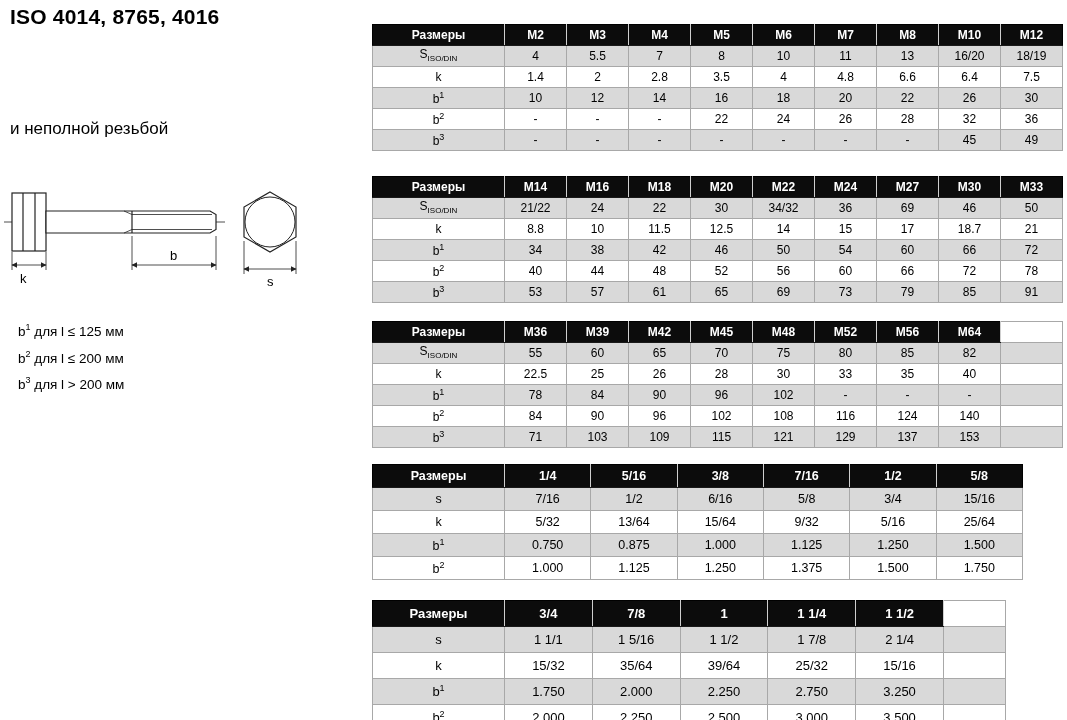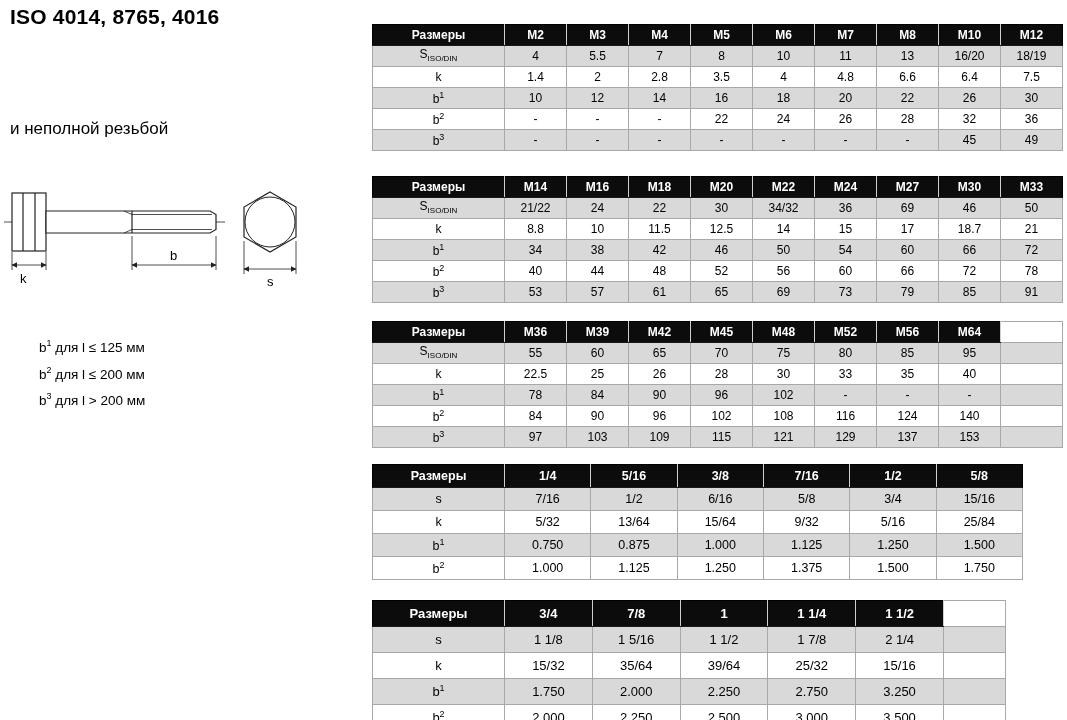--- a/index.html
+++ b/index.html
@@ -7,21 +7,21 @@
               font-family:"Liberation Sans", sans-serif; color:#000; }
   .page { position:relative; width:1067px; height:720px; overflow:hidden; background:#fff; }
 
   
   .left-panel { position:absolute; left:0; top:0; width:372px; height:720px; }
   .title { position:absolute; left:10px; font-weight:700; font-size:21px; letter-spacing:.2px; white-space:nowrap; }
   #title1 { top:5px; }
   #title2 { top:32px; }
   .subtitle { position:absolute; left:10px; top:90px; font-size:17px; line-height:26px; }
   .drawing { position:absolute; left:4px; top:186px; }
-  .notes { position:absolute; left:18px; top:332px; font-size:13.5px; line-height:22px;margin-left:21px; }
+  .notes { position:absolute; left:18px; top:316px; font-size:13.5px; line-height:22px; }
   .notes sup { font-size:9px; }
 
   
   .tables-container { position:absolute; left:372px; top:16px; width:613px; }
   table.dim-table { border-collapse:collapse; table-layout:fixed; border:1px solid #000; }
   .dim-table th { background:#0c0c0c; color:#fff; font-weight:700; text-align:center;
                   border:1px solid #cfcfcf; border-top:1px solid #000; border-bottom:1px solid #1a1a1a;
                   line-height:1; }
   .dim-table th:first-child { border-left-color:#000; }
   .dim-table th:last-child  { border-right-color:#000; }
@@ -306,21 +306,21 @@
           </tr>
           <tr class="gray" style="height: 21px;">
             <td>S<sub>ISO/DIN</sub></td>
             <td>55</td>
             <td>60</td>
             <td>65</td>
             <td>70</td>
             <td>75</td>
             <td>80</td>
             <td>85</td>
-            <td>95</td>
+            <td>82</td>
             <td class="empty-col"></td>
           </tr>
           <tr class="white" style="height: 21px;">
             <td>k</td>
             <td>22.5</td>
             <td>25</td>
             <td>26</td>
             <td>28</td>
             <td>30</td>
             <td>33</td>
@@ -347,21 +347,21 @@
             <td>96</td>
             <td>102</td>
             <td>108</td>
             <td>116</td>
             <td>124</td>
             <td>140</td>
             <td class="empty-col"></td>
           </tr>
           <tr class="gray" style="height: 21px;">
             <td>b<sup>3</sup></td>
-            <td>97</td>
+            <td>71</td>
             <td>103</td>
             <td>109</td>
             <td>115</td>
             <td>121</td>
             <td>129</td>
             <td>137</td>
             <td>153</td>
             <td class="empty-col"></td>
           </tr>
         </tbody>
@@ -395,21 +395,21 @@
             <td>3/4</td>
             <td>15/16</td>
           </tr>
           <tr class="white" style="height: 23px;">
             <td>k</td>
             <td>5/32</td>
             <td>13/64</td>
             <td>15/64</td>
             <td>9/32</td>
             <td>5/16</td>
-            <td>25/84</td>
+            <td>25/64</td>
           </tr>
           <tr class="gray" style="height: 23px;">
             <td>b<sup>1</sup></td>
             <td>0.750</td>
             <td>0.875</td>
             <td>1.000</td>
             <td>1.125</td>
             <td>1.250</td>
             <td>1.500</td>
           </tr>
@@ -439,21 +439,21 @@
             <th>Размеры</th>
             <th>3/4</th>
             <th>7/8</th>
             <th>1</th>
             <th>1 1/4</th>
             <th>1 1/2</th>
             <th class="empty-col"></th>
           </tr>
           <tr class="gray" style="height: 26px;">
             <td>s</td>
-            <td>1 1/8</td>
+            <td>1 1/1</td>
             <td>1 5/16</td>
             <td>1 1/2</td>
             <td>1 7/8</td>
             <td>2 1/4</td>
             <td class="empty-col"></td>
           </tr>
           <tr class="white" style="height: 26px;">
             <td>k</td>
             <td>15/32</td>
             <td>35/64</td>

